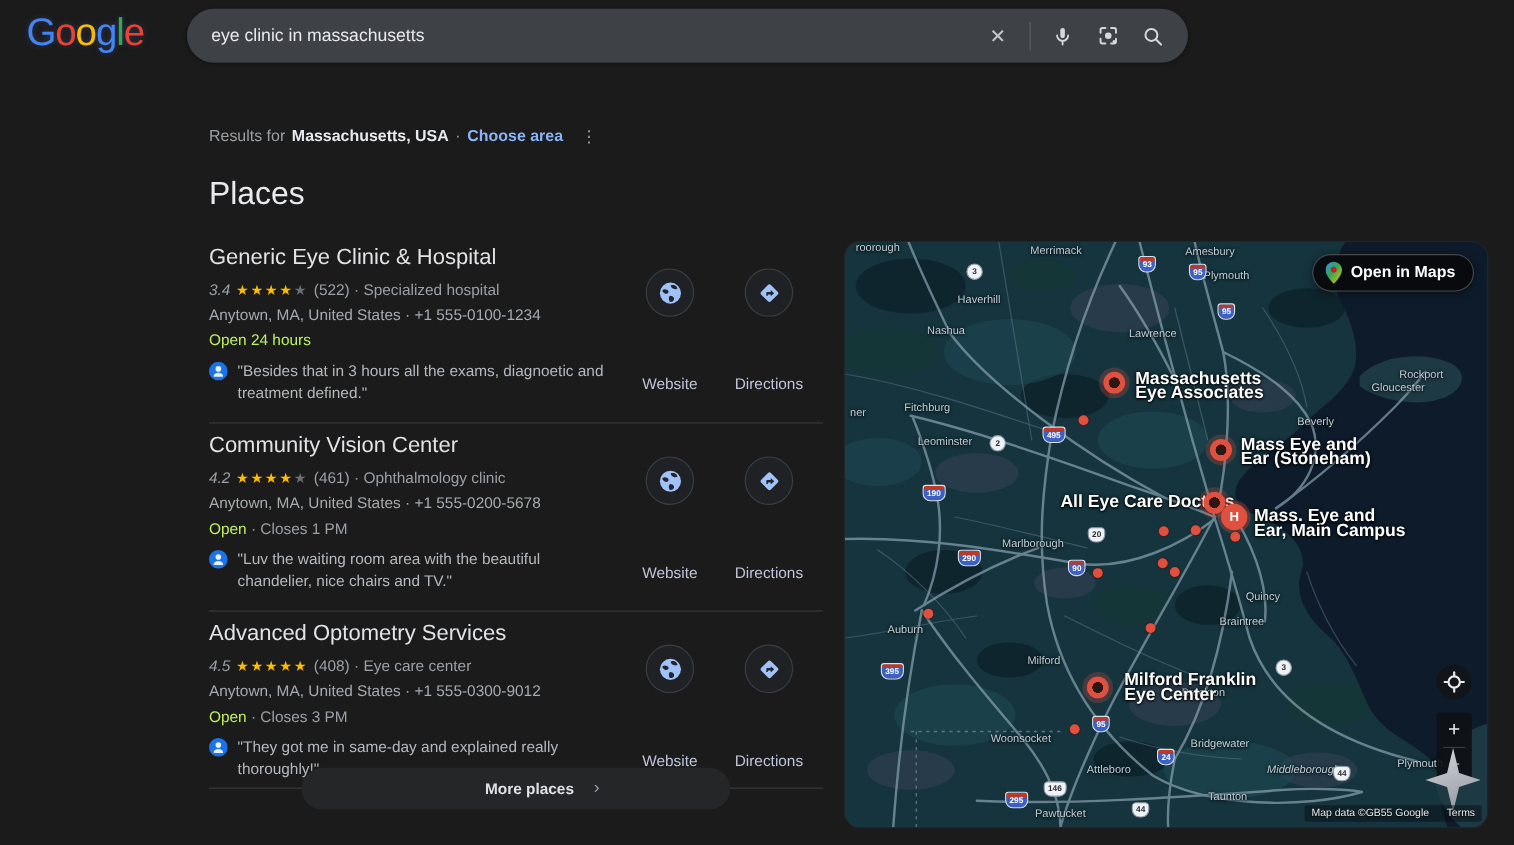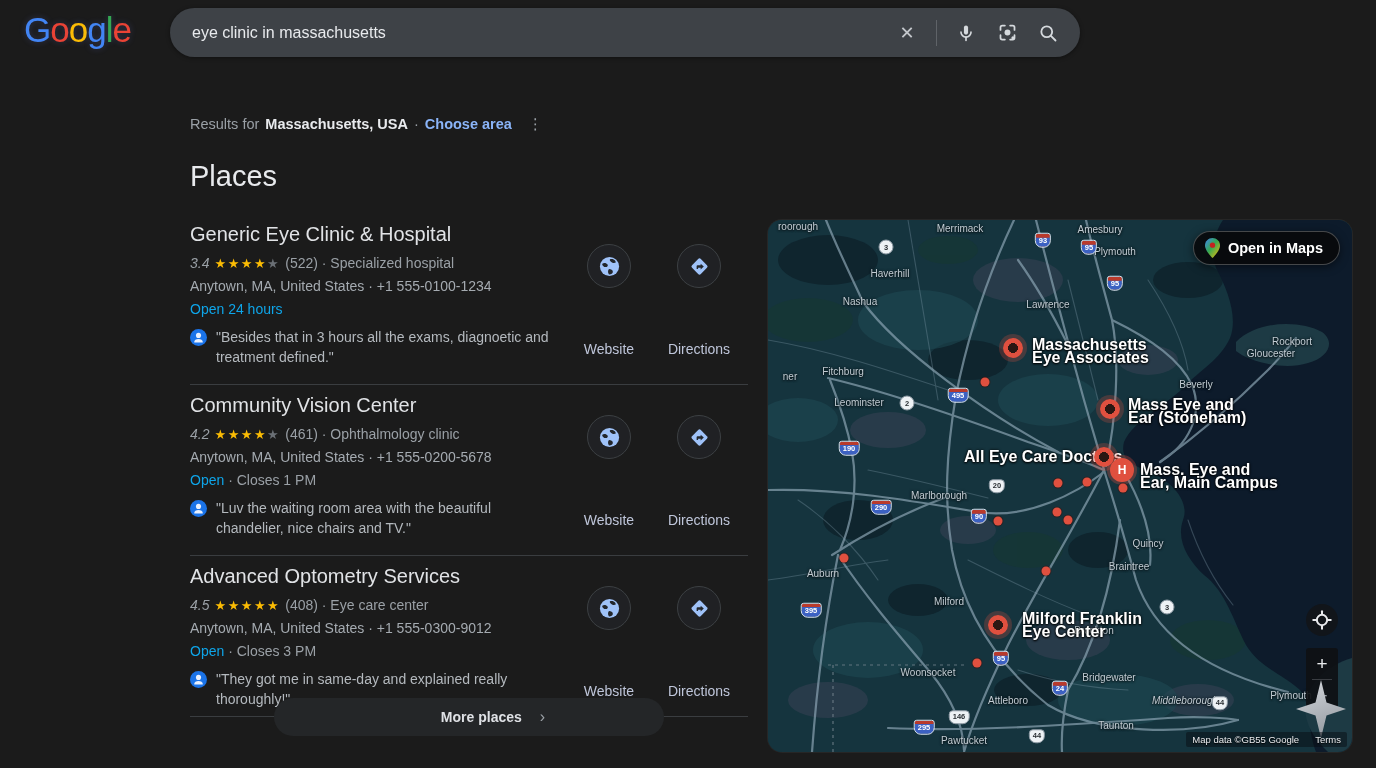--- a/index.html
+++ b/index.html
@@ -29,21 +29,21 @@
   .place { position:relative; padding:9px 0 17px; border-bottom:1px solid #3a3d40; min-height:157px; }
   .place:last-child { border-bottom:none; }
   .place-info { width:368px; }
   .place-title { font-size:20px; font-weight:normal; color:#e1e3e6; margin-bottom:8px; cursor:pointer; }
   .line { font-size:14px; color:#9aa0a6; margin-top:4px; line-height:19px; }
   .rating-num { margin-right:5px;font-style:italic; }
   .stars { font-size:13px; letter-spacing:1.5px; margin-right:5px; }
   .star-full { color:#fbbc04; }
   .star-empty { color:#6a6f75; }
   .addr { color:#a5abb1; }
-  .open-green { color:#0ea5e9; }
+  .open-green { color:#bef264; }
   .review-row { display:flex; gap:9px; margin-top:8px; }
   .avatar { width:17px; height:17px; flex:0 0 17px; margin-top:2px; }
   .review-text { font-size:14px; color:#b4b9be; line-height:20px; width:340px; }
 
   .actions { position:absolute; top:30px; right:18px; display:flex; gap:28px; }
   .action { display:flex; flex-direction:column; align-items:center; width:62px; cursor:pointer;gap:40px; }
   .action-circle { width:44px; height:44px; border-radius:50%; background:#202124; border:1.5px solid #3c4043; display:flex; align-items:center; justify-content:center; }
   .action-label { margin-top:13px; font-size:14px; color:#bfc6da; }
 
   
@@ -350,21 +350,21 @@
       <span class="city" style="left: 192px; top: 8px; position: absolute;">Merrimack</span>
       <span class="city" style="left: 332px; top: 9px; position: absolute;">Amesbury</span>
       <span class="city" style="left: 347px; top: 31px; position: absolute;">Plymouth</span>
       <span class="city" style="left: 122px; top: 53px; position: absolute;">Haverhill</span>
       <span class="city" style="left: 92px; top: 81px; position: absolute;">Nashua</span>
       <span class="city" style="left: 280px; top: 84px; position: absolute;">Lawrence</span>
       <span class="city" style="left: 524px; top: 121px; position: absolute;">Rockport</span>
       <span class="city" style="left: 503px; top: 133px; position: absolute;">Gloucester</span>
       <span class="city" style="left: 428px; top: 164px; position: absolute;">Beverly</span>
       <span class="city" style="left: 75px; top: 151px; position: absolute;">Fitchburg</span>
-      <span class="city" style="left: 22px; top: 156px; position: absolute;">ner</span>
+      <span class="city" style="left: 12px; top: 156px; position: absolute;">ner</span>
       <span class="city" style="left: 91px; top: 182px; position: absolute;">Leominster</span>
       <span class="city" style="left: 171px; top: 275px; position: absolute;">Marlborough</span>
       <span class="city" style="left: 380px; top: 323px; position: absolute;">Quincy</span>
       <span class="city" style="left: 361px; top: 346px; position: absolute;">Braintree</span>
       <span class="city" style="left: 55px; top: 353px; position: absolute;">Auburn</span>
       <span class="city" style="left: 181px; top: 381px; position: absolute;">Milford</span>
       <span class="city" style="left: 326px; top: 410px; position: absolute;">Brockton</span>
       <span class="city" style="left: 160px; top: 452px; position: absolute;">Woonsocket</span>
       <span class="city" style="left: 341px; top: 457px; position: absolute;">Bridgewater</span>
       <span class="city" style="left: 240px; top: 480px; position: absolute;">Attleboro</span>

